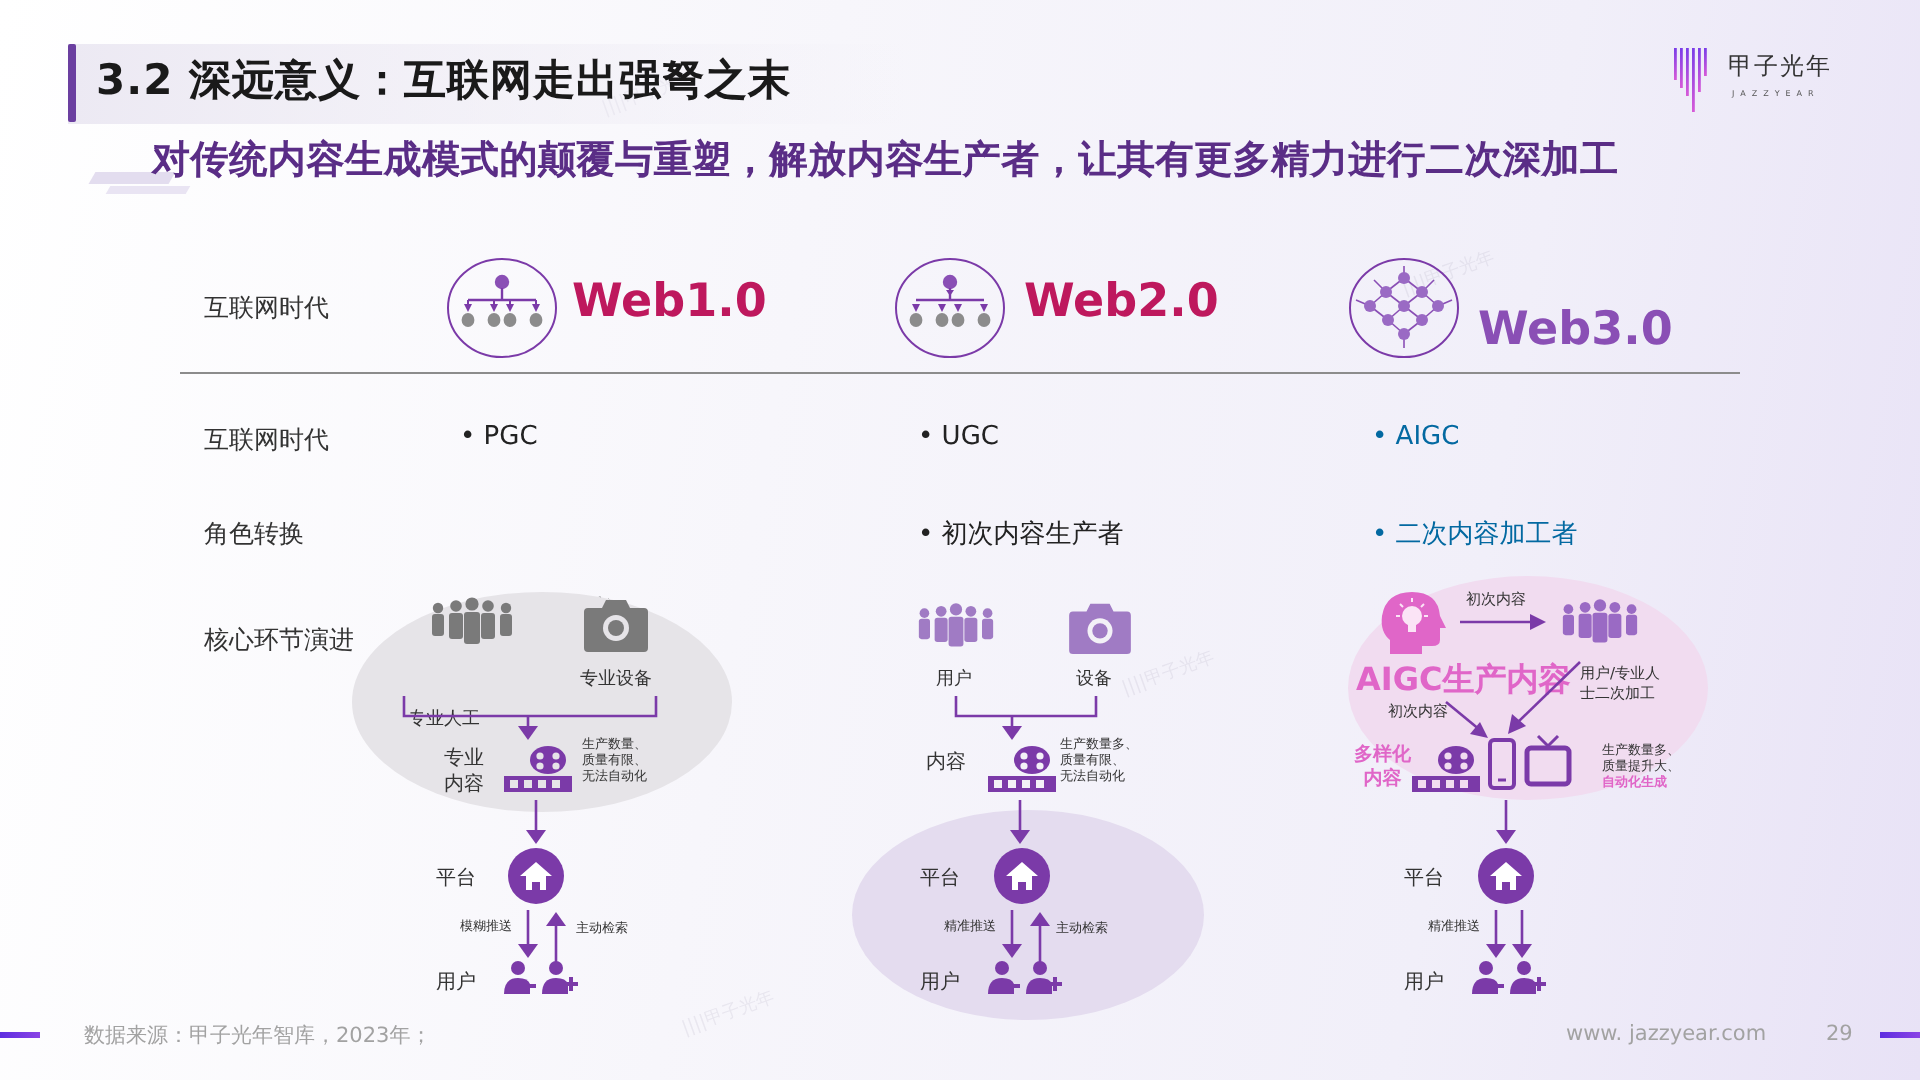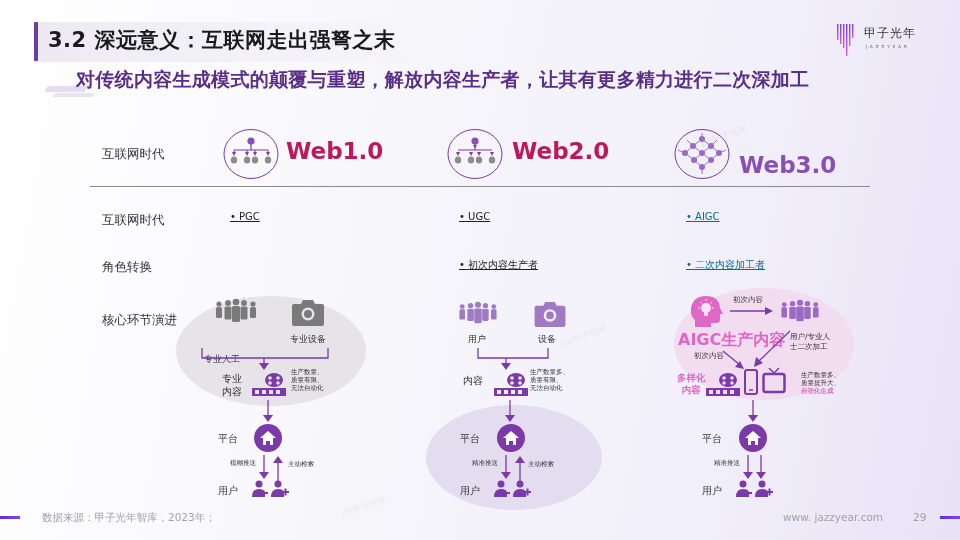--- a/index.html
+++ b/index.html
@@ -27,21 +27,21 @@
   .logo-sub { position: absolute; left: 30px; top: 24px; font-size: 4px; color: #555; letter-spacing: 3px; white-space: nowrap; }
 
   
   .row-label { left: 102px; font-size: 12.5px; color: #333; white-space: nowrap; }
   .divider { left: 90px; top: 186px; width: 780px; height: 1px; background: #8c8c8c; }
 
   .era-icon { width: 58px; height: 52px; }
   .era-name { font-size: 23px; font-weight: bold; color: #be185d; white-space: nowrap; }
   .era-name.purple { color: #8a4fb5; }
 
-  .cell { font-size: 10px; color: #222; white-space: nowrap; text-decoration: underline; }
+  .cell { font-size: 13px; color: #222; white-space: nowrap; }
   .cell.purple { color: #0369a1; }
 
   
   .ellipse { border-radius: 50%; }
   .small { font-size: 9px; color: #333; white-space: nowrap; }
   .tiny { font-size: 6.5px; color: #333; line-height: 8px; white-space: nowrap; }
   .lbl { font-size: 10px; color: #333; white-space: nowrap; }
 
   
   .foot-line-l { left: 0; top: 516px; width: 20px; height: 3px; background: linear-gradient(90deg, #5d2ee0, #8a43e5); }

